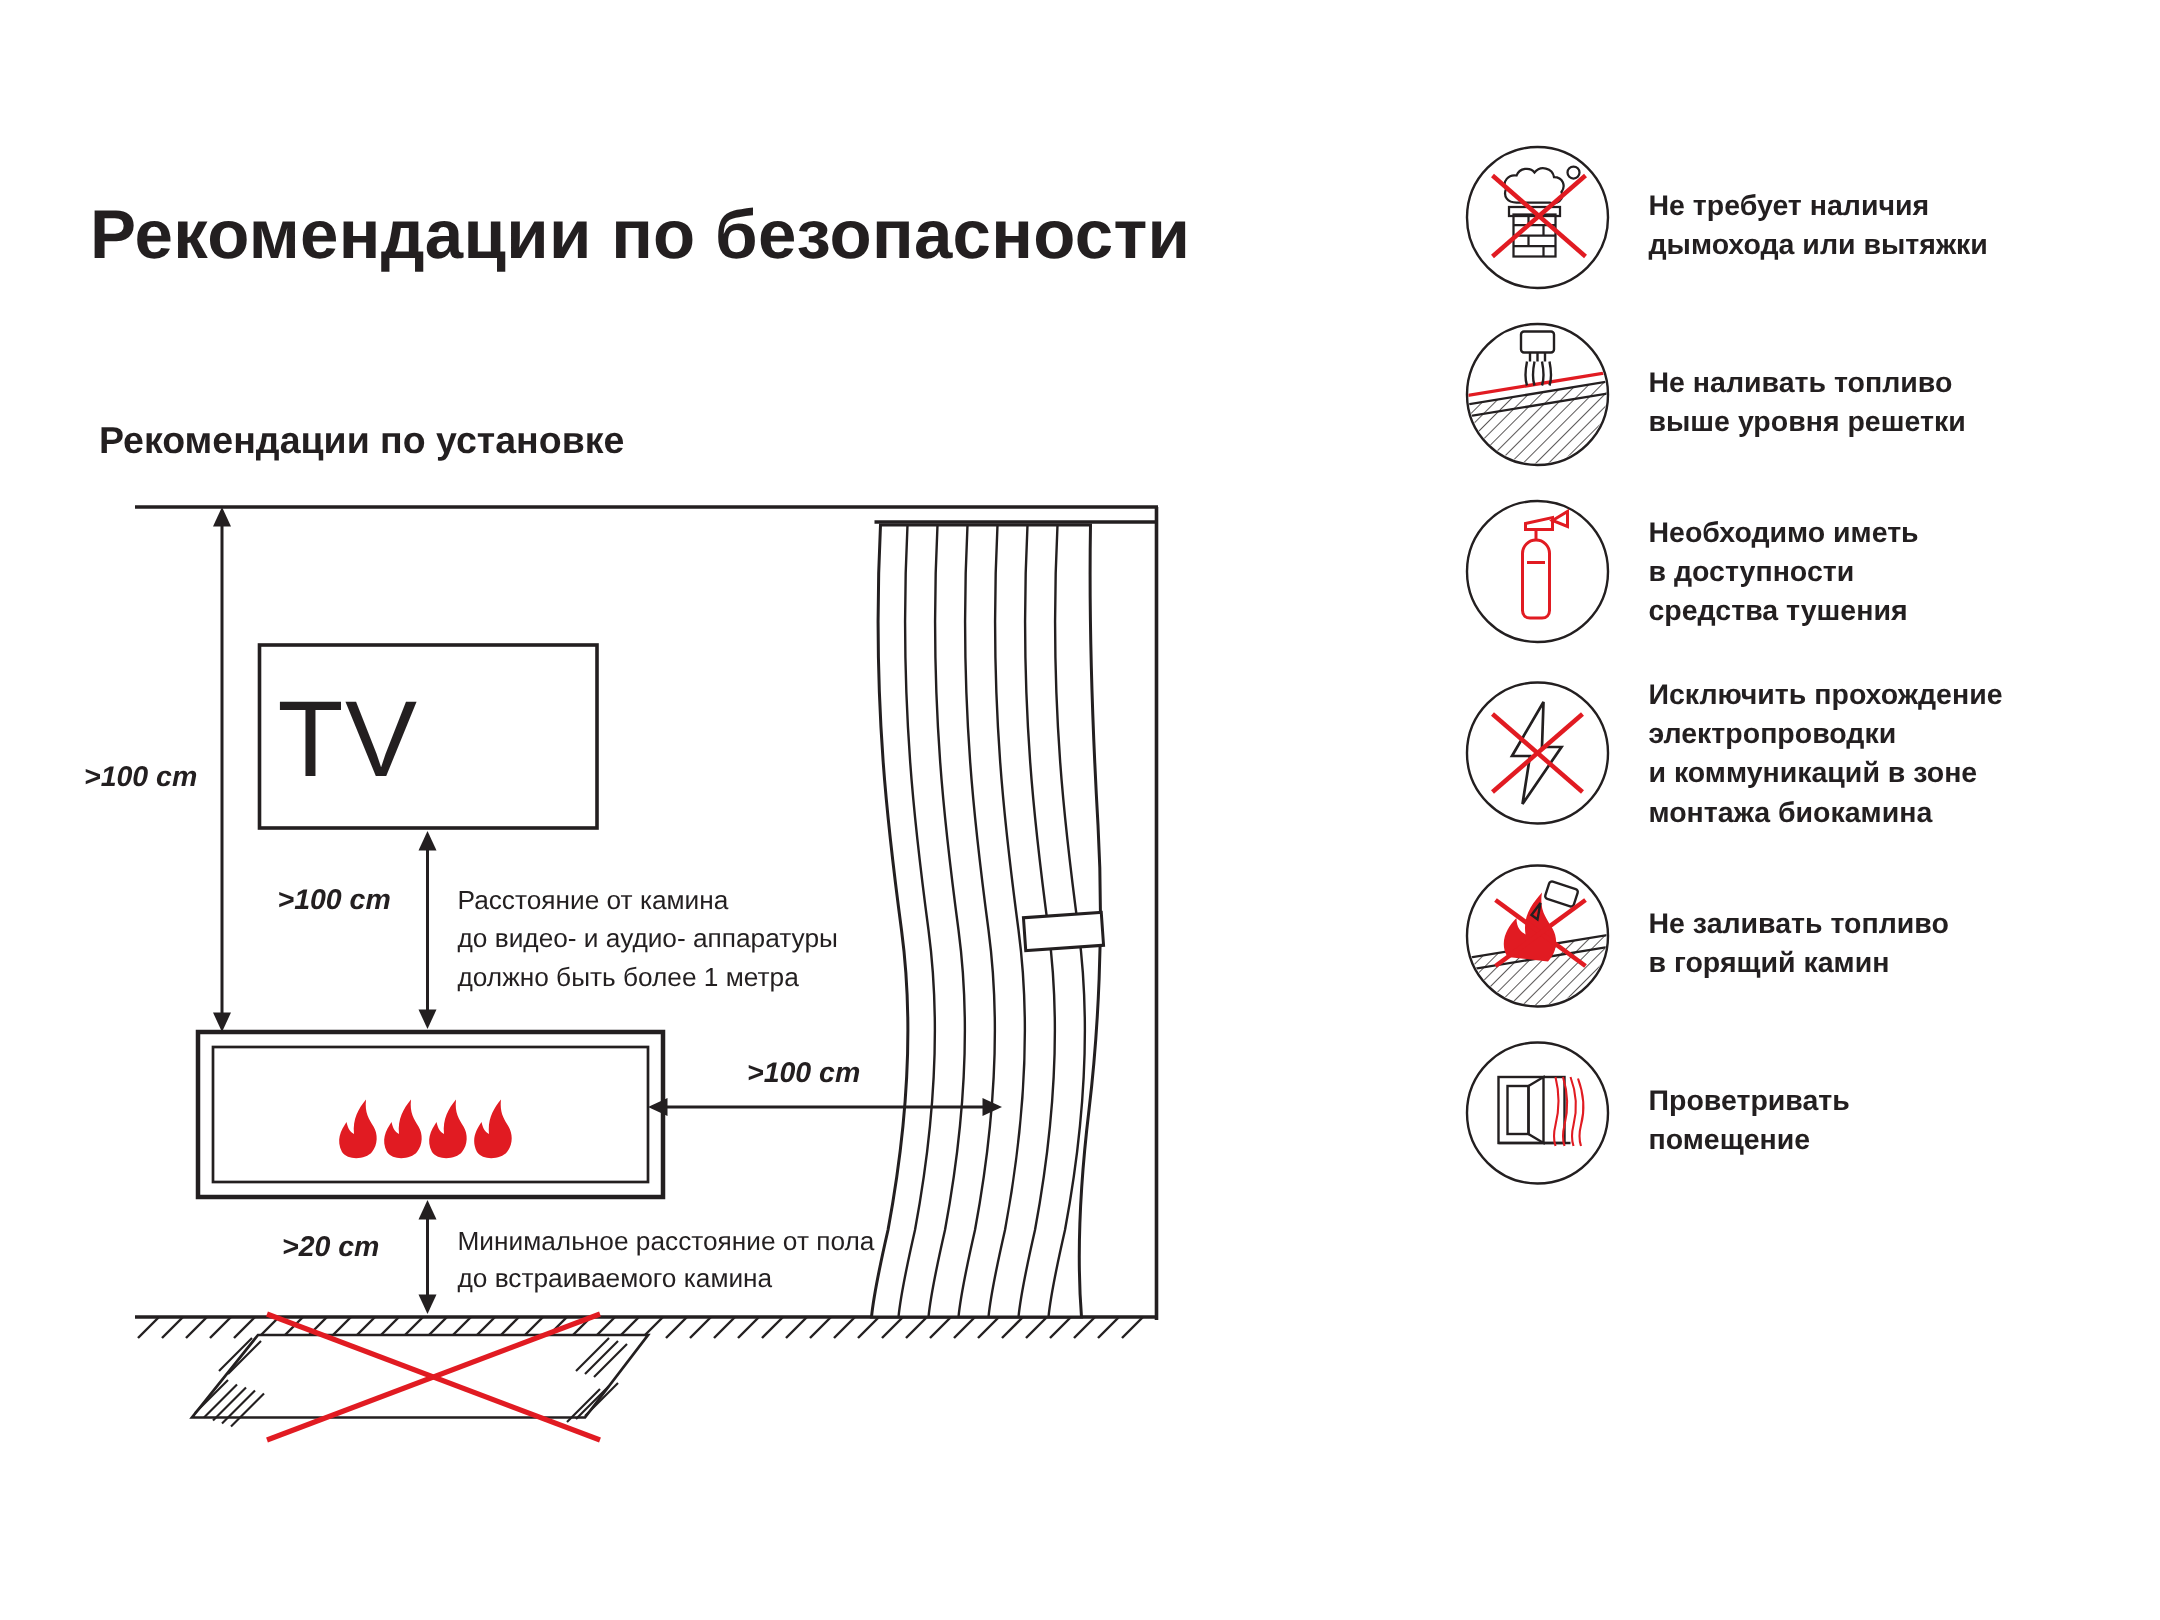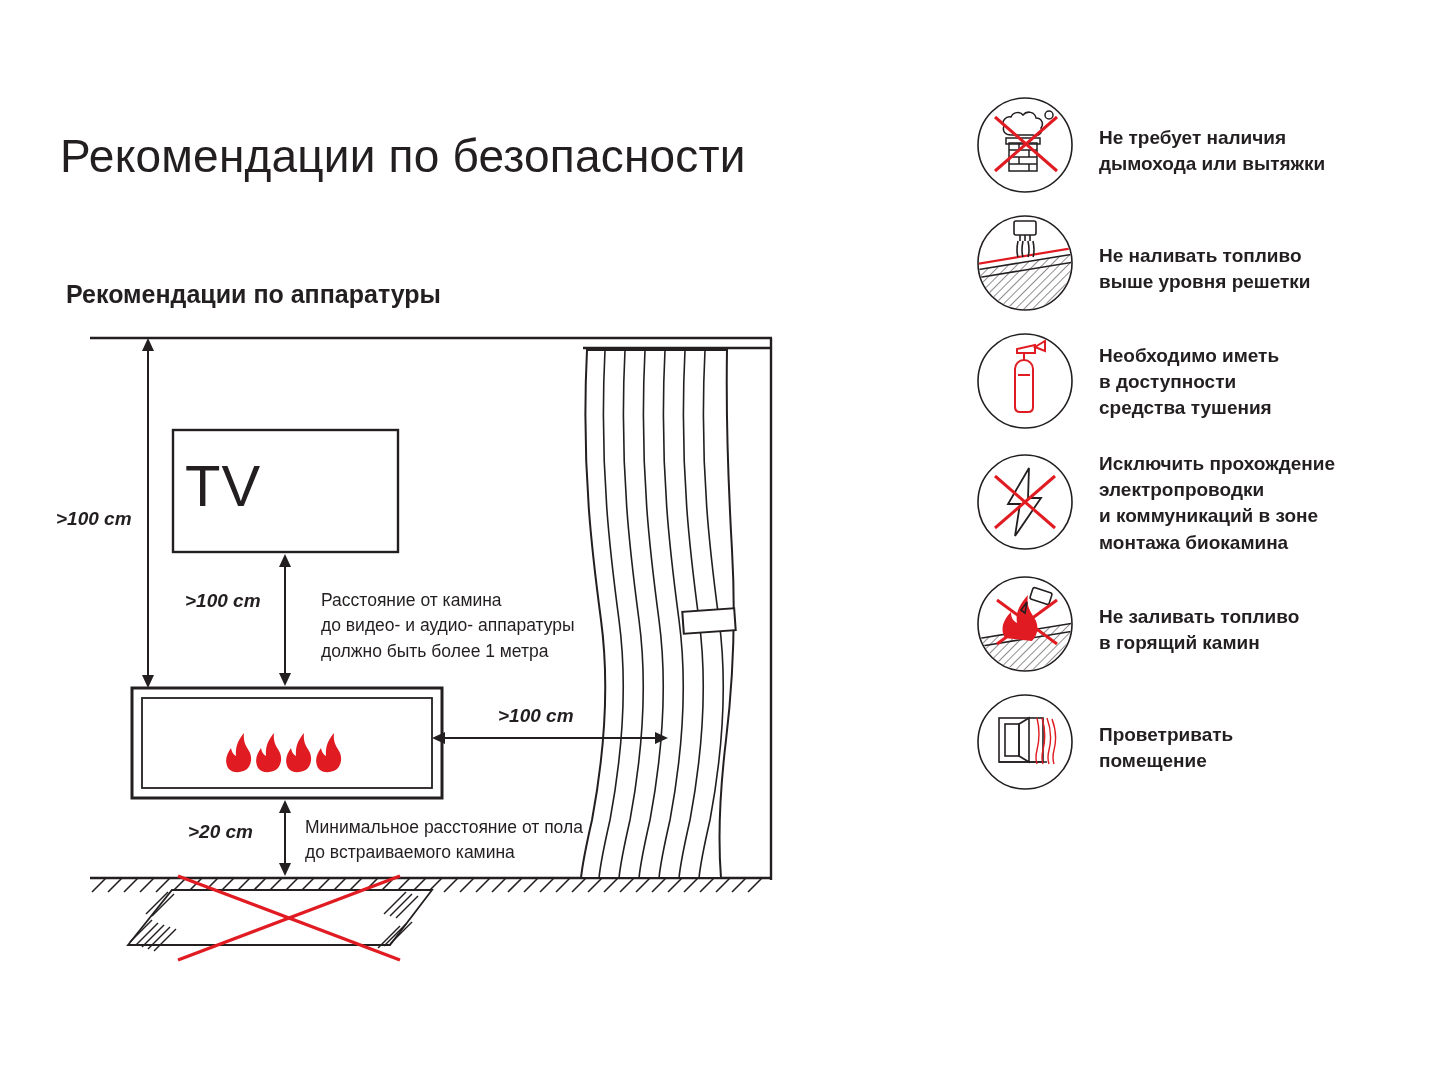--- a/index.html
+++ b/index.html
@@ -17,21 +17,21 @@
   }
   .page {
     position: absolute;
     inset: 0;
   }
   #title {
     position: absolute;
     left: 60px;
     top: 98px;
     font-size: 46px;
-    font-weight: 400;
+    font-weight: 700;
     letter-spacing: 0.2px;
     color: #231f20;
     white-space: nowrap;
   }
   #subtitle {
     position: absolute;
     left: 66px;
     top: 259px;
     font-size: 25px;
     font-weight: 700;
@@ -62,21 +62,21 @@
     font-size: 17.5px;
     font-weight: 400;
     line-height: 1.45;
     color: #231f20;
     white-space: pre-line;
   }
   #tv-label {
     position: absolute;
     left: 185px;
     top: 452px;
-    font-size: 58px;
+    font-size: 72px;
     font-weight: 400;
     letter-spacing: 1px;
     color: #231f20;
   }
 
   
   #icon-list {
     position: absolute;
     left: 975px;
     top: 95px;
@@ -106,21 +106,21 @@
     padding-top: 12px;
   }
   .icon-row.tall .icon-text { padding-top: 2px; }
 </style>
 </head>
 <body>
 
 <div class="page">
 
   <h1 id="title">Рекомендации по безопасности</h1>
-  <h2 id="subtitle">Рекомендации по аппаратуры</h2>
+  <h2 id="subtitle">Рекомендации по установке</h2>
 
   <div id="diagram">
     <svg width="830" height="680" viewBox="0 0 830 680">
       <g fill="none" stroke="#231f20" stroke-width="2.4">
 
         <line x1="30" y1="18" x2="712" y2="18"></line>
 
         <line x1="711" y1="18" x2="711" y2="560"></line>
 
         <line x1="30" y1="558" x2="712" y2="558"></line>
@@ -250,21 +250,21 @@
     </svg>
 
     <span class="dim-label" style="left:-4px; top:188px;">&gt;100 cm</span>
 
     <span class="dim-label" style="left:125px; top:270px;">&gt;100 cm</span>
 
     <span class="dim-label" style="left:438px; top:385px;">&gt;100 cm</span>
 
     <span class="dim-label" style="left:128px; top:501px;">&gt;20 cm</span>
 
-    <span class="note" style="left:245px; top:268px;margin-left:16px;">Расстояние от камина
+    <span class="note" style="left:245px; top:268px;">Расстояние от камина
 до видео- и аудио- аппаратуры
 должно быть более 1 метра</span>
 
     <span class="note" style="left:245px; top:495px;">Минимальное расстояние от пола
 до встраиваемого камина</span>
   </div>
 
   <span id="tv-label">TV</span>
 
   <div id="icon-list">

